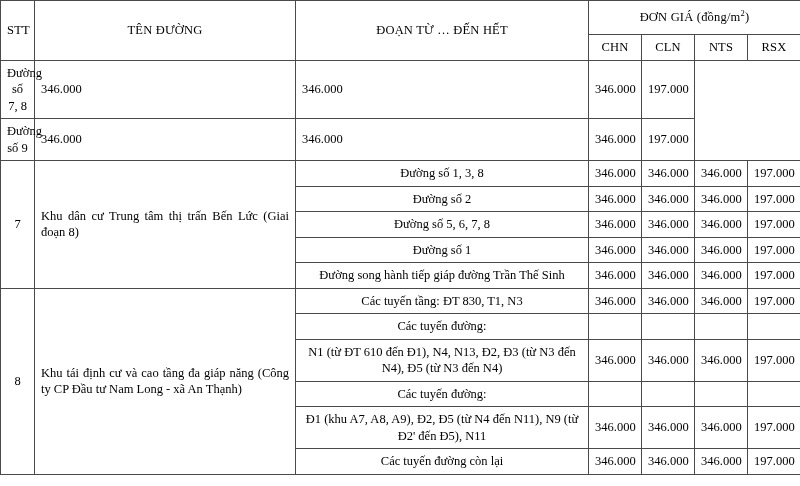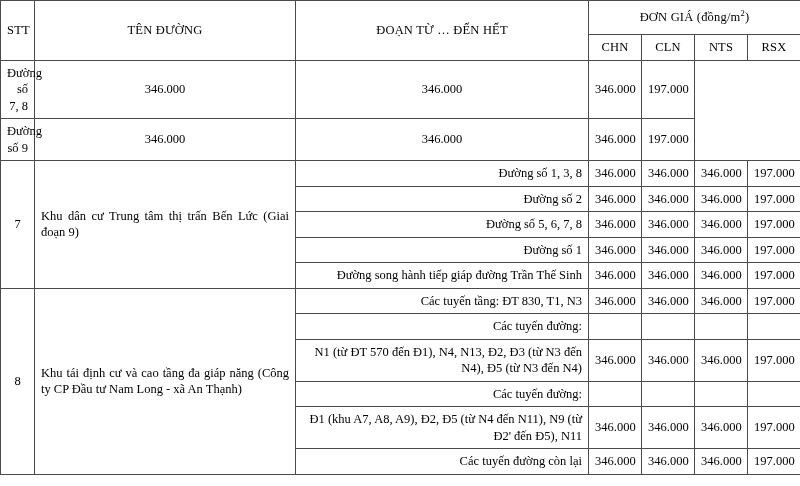--- a/index.html
+++ b/index.html
@@ -64,27 +64,26 @@
     vertical-align: middle;
   }
   td.name {
     text-align: justify;
     text-align-last: left;
     vertical-align: middle;
     padding-left: 8px;
     padding-right: 8px;
   }
   td.seg {
-    text-align: right;
+    text-align: center;
     vertical-align: middle;
     padding-left: 8px;
     padding-right: 6px;
   }
   td.price {
-    text-align: center;
     vertical-align: middle;
     white-space: nowrap;
     font-size: 12px;
   }
   tr.r-single td { height: 20px; }
   tr.r-double td { height: 40px; }
 </style>
 </head>
 <body>
 
@@ -122,21 +121,21 @@
       </tr>
       <tr class="r-single">
         <td class="seg">Đường số 9</td>
         <td class="price">346.000</td>
         <td class="price">346.000</td>
         <td class="price">346.000</td>
         <td class="price">197.000</td>
       </tr>
       <tr class="r-single">
         <td class="stt" rowspan="5">7</td>
-        <td class="name" rowspan="5">Khu dân cư Trung tâm thị trấn Bến Lức (Giai đoạn 9)</td>
+        <td class="name" rowspan="5">Khu dân cư Trung tâm thị trấn Bến Lức (Giai đoạn 8)</td>
         <td class="seg">Đường số 1, 3, 8</td>
         <td class="price">346.000</td>
         <td class="price">346.000</td>
         <td class="price">346.000</td>
         <td class="price">197.000</td>
       </tr>
       <tr class="r-single">
         <td class="seg">Đường số 2</td>
         <td class="price">346.000</td>
         <td class="price">346.000</td>
@@ -174,21 +173,21 @@
         <td class="price">197.000</td>
       </tr>
       <tr class="r-single">
         <td class="seg">Các tuyến đường:</td>
         <td class="price"></td>
         <td class="price"></td>
         <td class="price"></td>
         <td class="price"></td>
       </tr>
       <tr class="r-double">
-        <td class="seg">N1 (từ ĐT 570 đến Đ1), N4, N13, Đ2, Đ3 (từ N3 đến N4), Đ5 (từ N3 đến N4)</td>
+        <td class="seg">N1 (từ ĐT 610 đến Đ1), N4, N13, Đ2, Đ3 (từ N3 đến N4), Đ5 (từ N3 đến N4)</td>
         <td class="price">346.000</td>
         <td class="price">346.000</td>
         <td class="price">346.000</td>
         <td class="price">197.000</td>
       </tr>
       <tr class="r-single">
         <td class="seg">Các tuyến đường:</td>
         <td class="price"></td>
         <td class="price"></td>
         <td class="price"></td>

